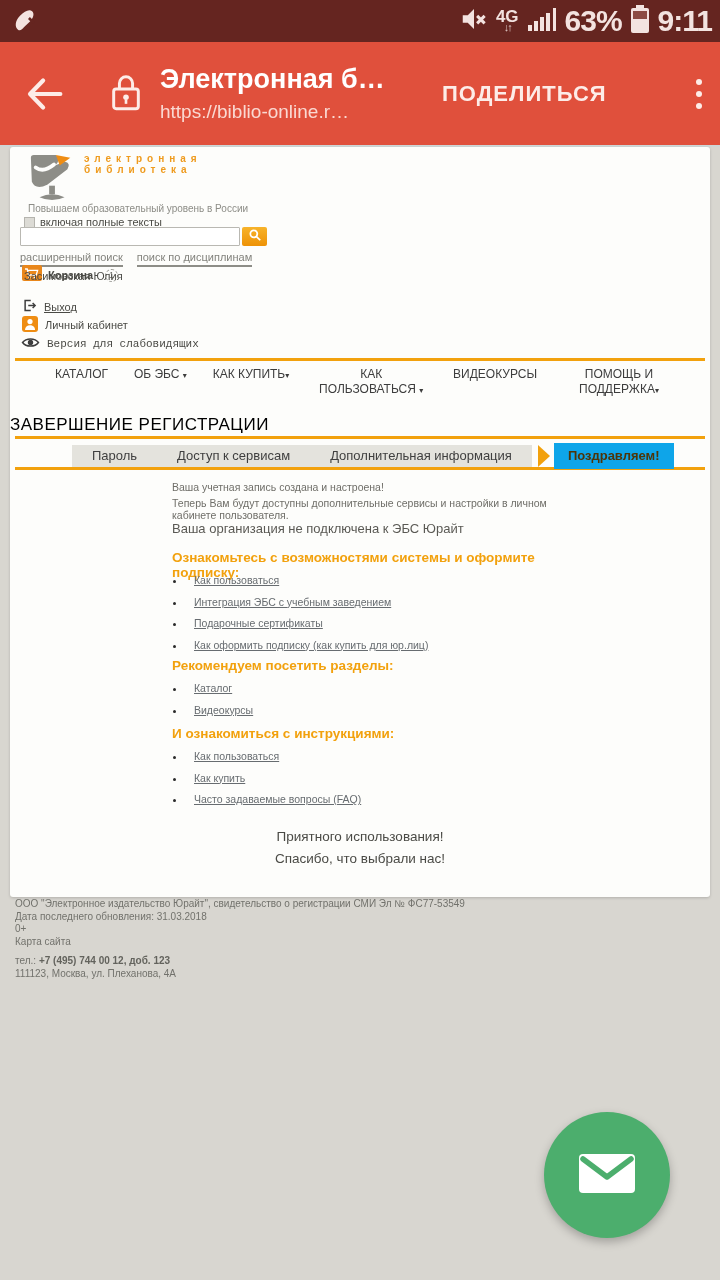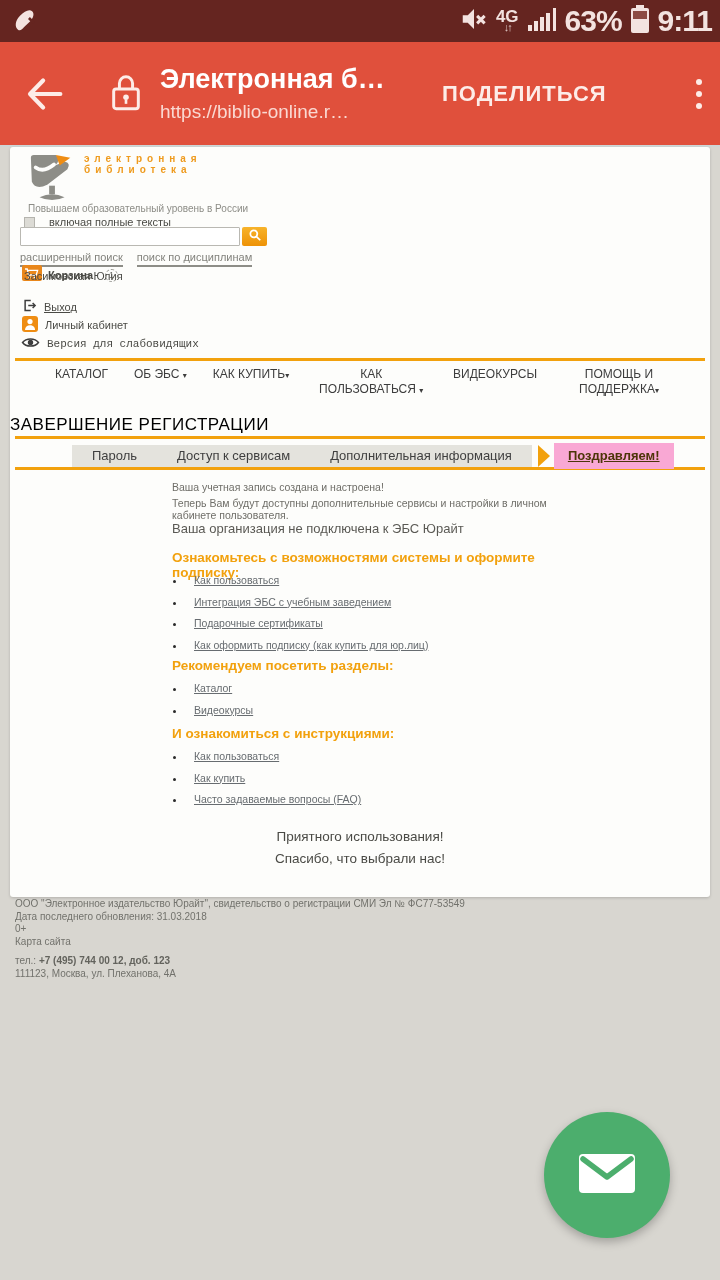--- a/index.html
+++ b/index.html
@@ -33,21 +33,21 @@
   .page{ position:absolute; left:0; top:145px; width:720px; height:1135px; background:#d8d6d0; }
   .page-topline{ position:absolute; left:0; top:0; width:720px; height:2px; background:#cfd7d7; }
   .card{ position:absolute; left:10px; top:2px; width:700px; height:750px;
     background:#fdfdfb; border-radius:3px; box-shadow:0 1px 3px rgba(0,0,0,.18); }
   
   .logo-row{ position:absolute; left:18px; top:6px; display:flex; }
   .logo-text{ margin-left:6px; }
   .logo-title{ font-size:33px; font-weight:bold; color:#8d8d87; letter-spacing:4px; line-height:30px;}
   .logo-sub{ font-size:10px; color:#ef9b1e; letter-spacing:5px; line-height:11px; font-weight:bold;}
   .tagline{ position:absolute; left:18px; top:56px; font-size:10px; color:#8d8d87; }
-  .chk-row{ position:absolute; left:14px; top:69px; display:flex; align-items:center; gap:14px;}
+  .chk-row{ position:absolute; left:14px; top:69px; display:flex; align-items:center; gap:5px;}
   .chk{ width:11px; height:11px; background:#dcdbd5; border:1px solid #b5b4ae; }
   .chk-label{ font-size:11px; color:#4a4a45; }
   .search-row{ position:absolute; left:10px; top:80px; display:flex; }
   .search-input{ width:220px; height:19px; border:1px solid #b9b8b2; background:#fff;
     font-size:11px; padding:0 4px; outline:none; border-radius:1px;}
   .search-btn{ width:25px; height:19px; margin-left:2px; border:0; border-radius:2px;
     background:linear-gradient(#f7b32a,#ee9206); display:flex; align-items:center; justify-content:center; cursor:pointer;}
   .srch-links{ position:absolute; left:10px; top:104px; display:flex; gap:14px; }
   .srch-links a{ font-size:11px; color:#83837d; text-decoration:none;
     border-bottom:2px solid #8d8d87; padding-bottom:2px;}
@@ -67,22 +67,22 @@
     font-size:17px; color:#000000; letter-spacing:.5px; }
   .title-line{ position:absolute; left:5px; top:289px; width:690px; height:3px; background:#f2a10d; }
   
   .stepper{ position:absolute; left:5px; top:297px; width:690px; height:26px;
     border-bottom:3px solid #f2a10d; display:flex; align-items:center; }
   .steps-gray{ margin-left:57px; height:22px; background:#e4e3dd; display:flex; align-items:center; }
   .step{ font-size:13px; color:#3f3f3f; padding:0 20px; cursor:pointer; }
   .step-arrow{ width:0; height:0; margin:0 4px 0 6px;
     border-top:11px solid transparent; border-bottom:11px solid transparent;
     border-left:12px solid #f2a10d; }
-  .step-active{ height:26px; background:#f9a8d4; color:#4d3508; font-size:13px;
-    display:flex; align-items:center; padding:0 14px; font-weight:bold;text-decoration:underline; }
+  .step-active{ height:26px; background:#0ea5e9; color:#4d3508; font-size:13px;
+    display:flex; align-items:center; padding:0 14px; font-weight:bold; }
   
   .content{ position:absolute; left:162px; top:330px; width:420px; }
   .msg-sm{ font-size:10.5px; color:#6f6e68; position:absolute; left:0; }
   .org-msg{ position:absolute; left:0; top:44px; font-size:13px; color:#5a5954; }
   .sec-head{ position:absolute; left:0; font-size:13.5px; color:#f2a10d; }
   .link-list{ position:absolute; left:14px; list-style:disc; }
   .link-list li{ font-size:10.5px; color:#2a2a2a; margin-bottom:9.5px; padding-left:8px; }
   .link-list a{ color:#676c70; text-decoration:underline; }
   .closing{ position:absolute; left:0; width:700px; text-align:center;
     font-size:13.5px; color:#4a4a45; }

